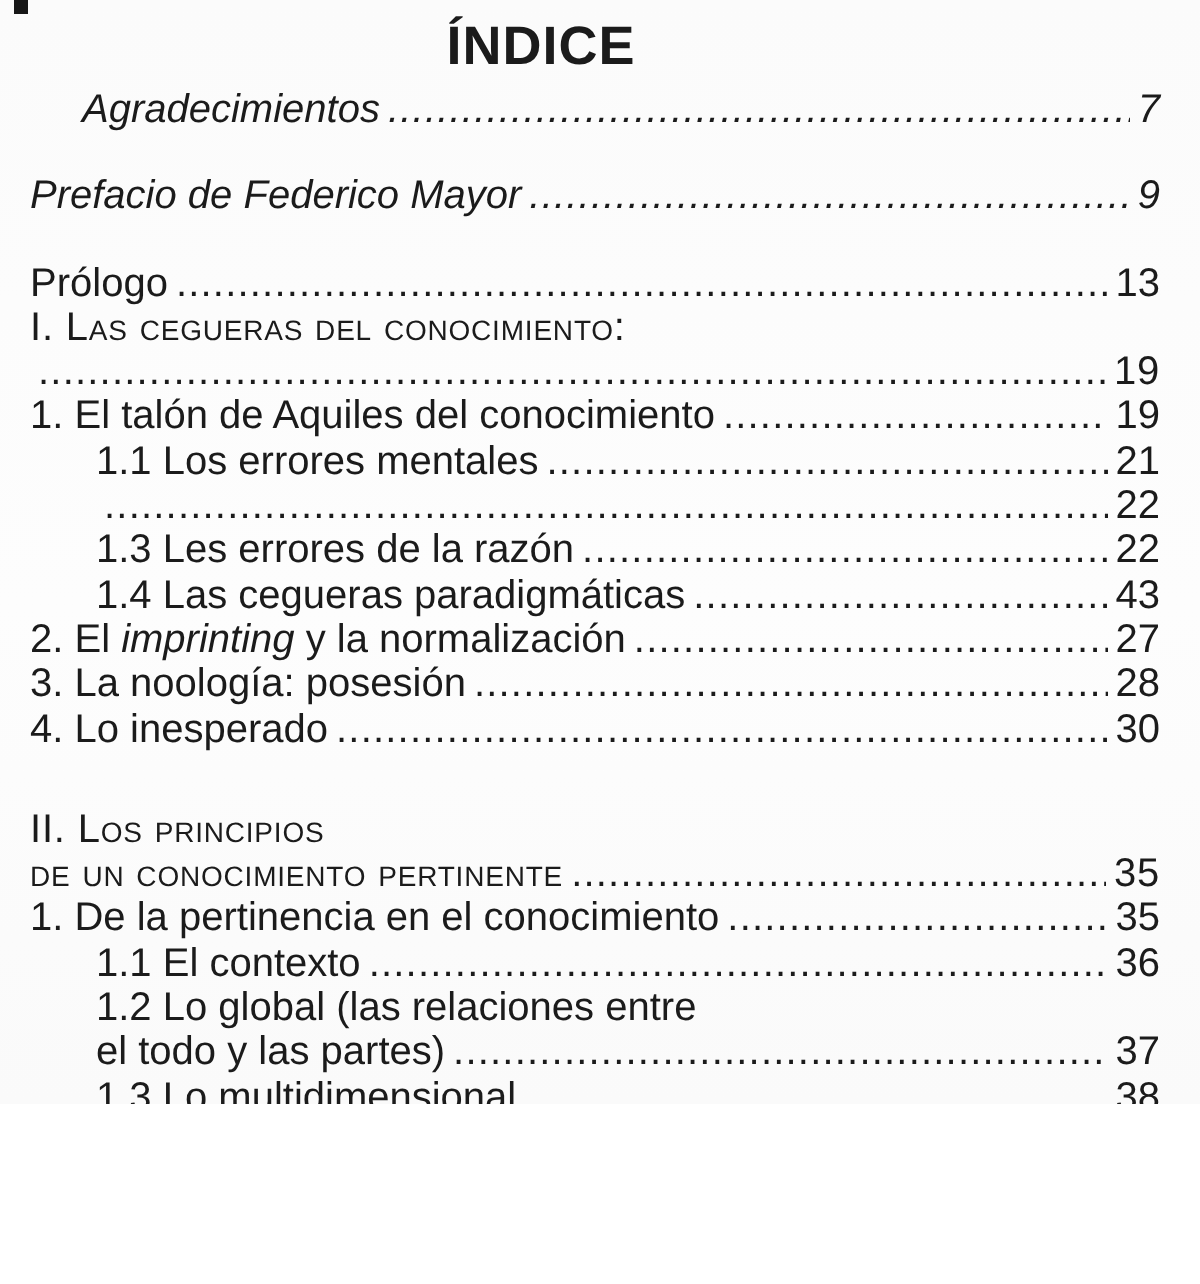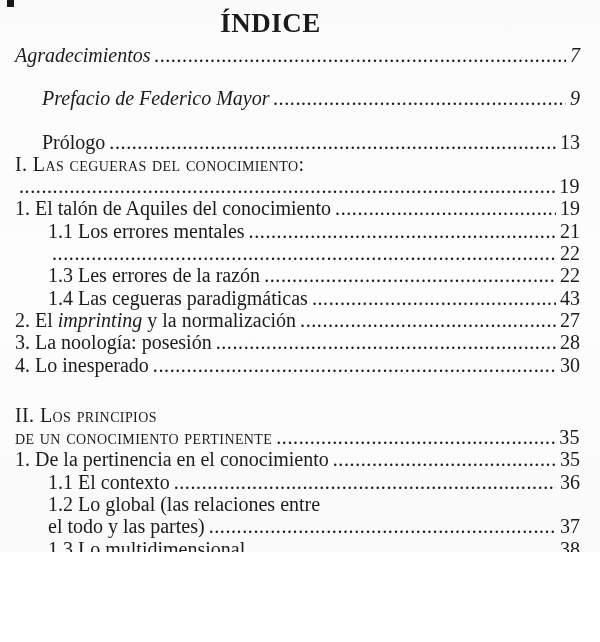--- a/index.html
+++ b/index.html
@@ -5,21 +5,21 @@
   html, body { margin: 0; padding: 0; background: #ffffff; }
 
   .page {
     width: 600px;
     height: 552px;
     box-sizing: border-box;
     padding: 2px 20px 0 15px;
     position: relative;
     overflow: hidden;
     background: linear-gradient(180deg, #fbfbfb 0%, #fdfdfd 55%, #fafafa 100%);
-    font-family: Liberation Serif, serif;
+    font-family: Liberation Sans, sans-serif;
     color: #1b1b1b;
   }
 
   .artifact {
     position: absolute;
     left: 7px;
     top: 0;
     width: 7px;
     height: 7px;
     background: #171717;
@@ -64,22 +64,22 @@
     font-size: 20px;
     color: #1b1b1b;
   }
 
   .pg { white-space: nowrap; padding-left: 3px; }
 
   .it  { font-style: italic; }
   .sc  { font-variant: small-caps; letter-spacing: 0.4px; }
   .ind { padding-left: 33px; }
 
-  .mA { margin-top: 4px; }
-  .mB { margin-top: 21px; margin-left: 27px; }
+  .mA { margin-top: 4px; margin-left: 26px; }
+  .mB { margin-top: 21px; }
   .mC { }
   .mD { margin-top: 28px; }
 
   em { font-style: italic; }
 </style>
 </head>
 <body>
 
 <div class="page">
   <div class="artifact"></div>

